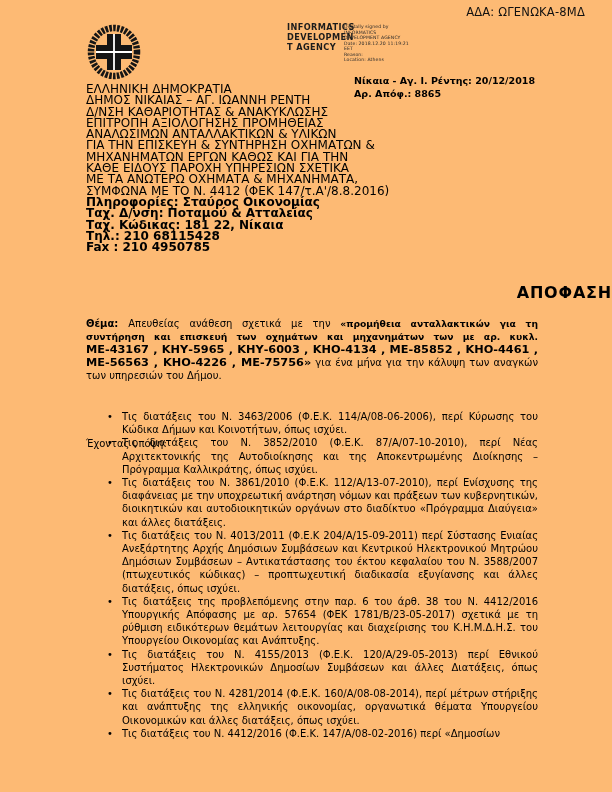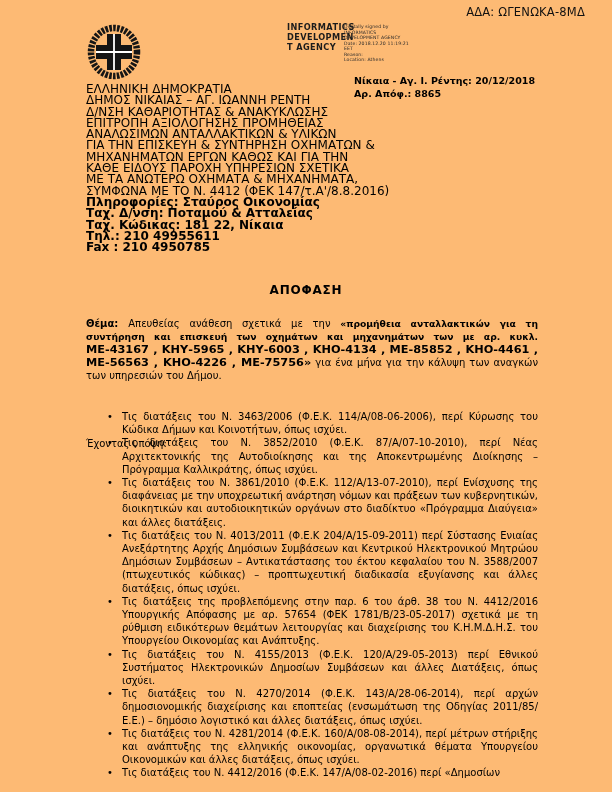--- a/index.html
+++ b/index.html
@@ -25,22 +25,22 @@
     position:absolute; left:86px; top:84px; width:280px;
     font-size:12px; line-height:11.3px; color:#000;
   }
   .sender .line { white-space:nowrap; }
   .contact { font-weight:bold; }
   .meta {
     position:absolute; left:354px; top:74px;
     font-size:9.5px; font-weight:bold; line-height:13px;
   }
   .title {
-    position:absolute; top:283px; left:0; width:612px; text-align:center;
-    font-size:12px; font-weight:bold; letter-spacing:0.8px;
+    position:absolute; top:283px; left:0; width:612px; text-align:right;
+    font-size:16px; font-weight:bold; letter-spacing:0.8px;
   }
   .subject {
     position:absolute; left:86px; top:307px; width:452px;
     text-align:justify; font-size:10px; line-height:13px;
   }
   .seg-bold { font-weight:bold; }
   .seg-bold-small { font-weight:bold; font-size:9.2px; }
   .seg-bold-large { font-weight:bold; font-size:11.3px; }
   .preamble { position:absolute; left:86px; top:398px; font-size:10px;margin-top:40px; }
   .considerations {
@@ -100,21 +100,21 @@
         <div class="line">ΓΙΑ ΤΗΝ ΕΠΙΣΚΕΥΗ &amp; ΣΥΝΤΗΡΗΣΗ ΟΧΗΜΑΤΩΝ &amp;</div>
         <div class="line">ΜΗΧΑΝΗΜΑΤΩΝ ΕΡΓΩΝ ΚΑΘΩΣ ΚΑΙ ΓΙΑ ΤΗΝ</div>
         <div class="line">ΚΑΘΕ ΕΙΔΟΥΣ ΠΑΡΟΧΗ ΥΠΗΡΕΣΙΩΝ ΣΧΕΤΙΚΑ</div>
         <div class="line">ΜΕ ΤΑ ΑΝΩΤΕΡΩ ΟΧΗΜΑΤΑ &amp; ΜΗΧΑΝΗΜΑΤΑ,</div>
         <div class="line">ΣΥΜΦΩΝΑ ΜΕ ΤΟ Ν. 4412 (ΦΕΚ 147/τ.Α'/8.8.2016)</div>
       </div>
     <div class="contact">
         <div class="line">Πληροφορίες: Σταύρος Οικονομίας</div>
         <div class="line">Ταχ. Δ/νση: Ποταμού &amp; Ατταλείας</div>
         <div class="line">Ταχ. Κώδικας: 181 22, Νίκαια</div>
-        <div class="line">Τηλ.: 210 49955611</div>
+        <div class="line">Τηλ.: 210 68115428</div>
         <div class="line">Fax : 210 4950785</div>
       </div>
   </div>
 
   <div class="meta">
     <div>Νίκαια - Αγ. Ι. Ρέντης: 20/12/2018</div>
     <div>Αρ. Απόφ.: 8865</div>
   </div>
 
   <div class="title">ΑΠΟΦΑΣΗ</div>
@@ -123,18 +123,17 @@
 
   <div class="preamble">Έχοντας υπόψη:</div>
 
   <ul class="considerations">
       <li>Τις διατάξεις του Ν. 3463/2006 (Φ.Ε.Κ. 114/Α/08-06-2006), περί Κύρωσης του Κώδικα Δήμων και Κοινοτήτων, όπως ισχύει.</li>
       <li>Τις διατάξεις του Ν. 3852/2010 (Φ.Ε.Κ. 87/Α/07-10-2010), περί Νέας Αρχιτεκτονικής της Αυτοδιοίκησης και της Αποκεντρωμένης Διοίκησης – Πρόγραμμα Καλλικράτης, όπως ισχύει.</li>
       <li>Τις διατάξεις του Ν. 3861/2010 (Φ.Ε.Κ. 112/Α/13-07-2010), περί Ενίσχυσης της διαφάνειας με την υποχρεωτική ανάρτηση νόμων και πράξεων των κυβερνητικών, διοικητικών και αυτοδιοικητικών οργάνων στο διαδίκτυο «Πρόγραμμα Διαύγεια» και άλλες διατάξεις.</li>
       <li>Τις διατάξεις του Ν. 4013/2011 (Φ.Ε.Κ 204/Α/15-09-2011) περί Σύστασης Ενιαίας Ανεξάρτητης Αρχής Δημόσιων Συμβάσεων και Κεντρικού Ηλεκτρονικού Μητρώου Δημόσιων Συμβάσεων – Αντικατάστασης του έκτου κεφαλαίου του Ν. 3588/2007 (πτωχευτικός κώδικας) – προπτωχευτική διαδικασία εξυγίανσης και άλλες διατάξεις, όπως ισχύει.</li>
       <li>Τις διατάξεις της προβλεπόμενης στην παρ. 6 του άρθ. 38 του Ν. 4412/2016 Υπουργικής Απόφασης με αρ. 57654 (ΦΕΚ 1781/Β/23-05-2017) σχετικά με τη ρύθμιση ειδικότερων θεμάτων λειτουργίας και διαχείρισης του Κ.Η.Μ.Δ.Η.Σ. του Υπουργείου Οικονομίας και Ανάπτυξης.</li>
       <li>Τις διατάξεις του Ν. 4155/2013 (Φ.Ε.Κ. 120/Α/29-05-2013) περί Εθνικού Συστήματος Ηλεκτρονικών Δημοσίων Συμβάσεων και άλλες Διατάξεις, όπως ισχύει.</li>
-      <li>Τις διατάξεις του Ν. 4270/2014 (Φ.Ε.Κ. 143/Α/28-06-2014), περί αρχών δημοσιονομικής διαχείρισης και εποπτείας (ενσωμάτωση της Οδηγίας 2011/85/Ε.Ε.) – δημόσιο λογιστικό και άλλες διατάξεις, όπως ισχύει.</li>
       <li>Τις διατάξεις του Ν. 4281/2014 (Φ.Ε.Κ. 160/Α/08-08-2014), περί μέτρων στήριξης και ανάπτυξης της ελληνικής οικονομίας, οργανωτικά θέματα Υπουργείου Οικονομικών και άλλες διατάξεις, όπως ισχύει.</li>
       <li>Τις διατάξεις του Ν. 4412/2016 (Φ.Ε.Κ. 147/Α/08-02-2016) περί «Δημοσίων</li>
     </ul>
 
 </div>
 
 </body></html>

